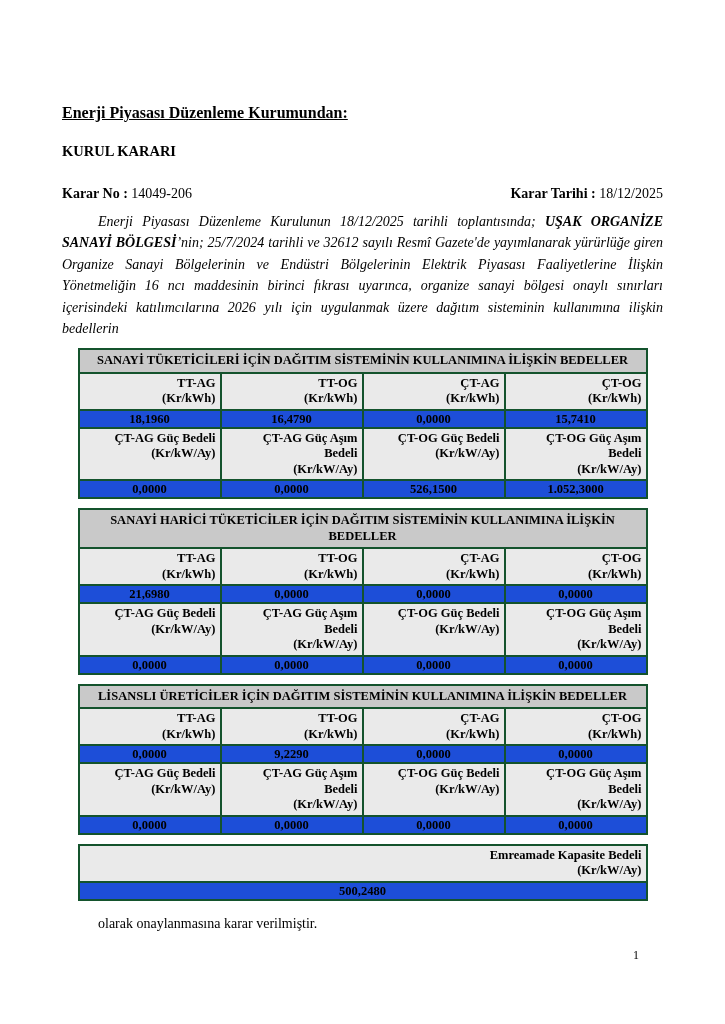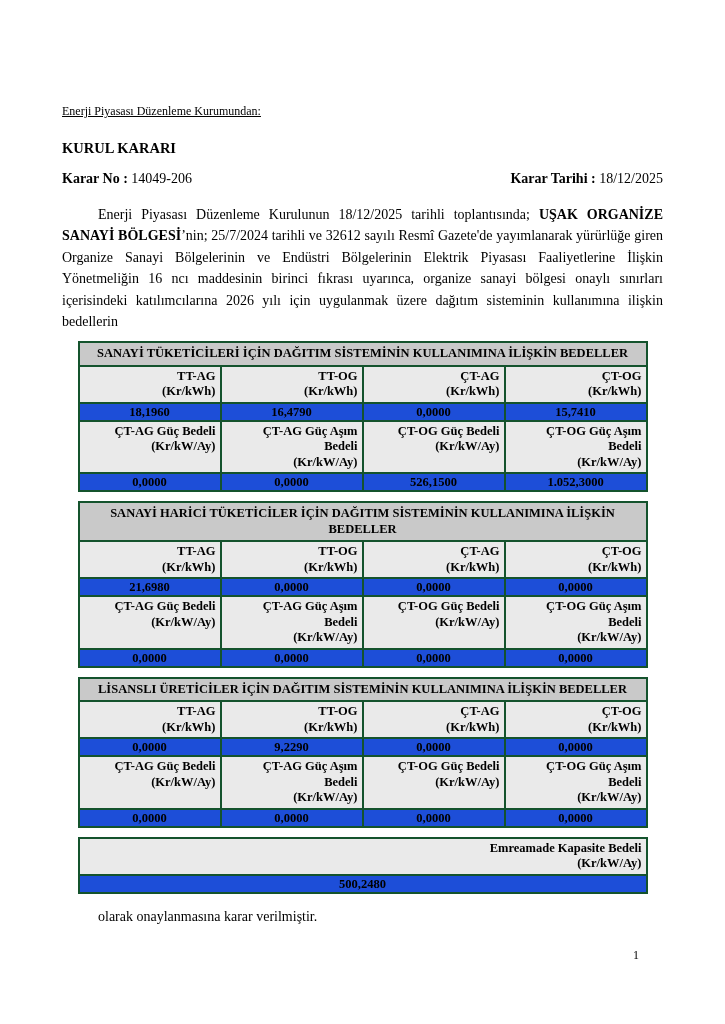--- a/index.html
+++ b/index.html
@@ -1,25 +1,25 @@
 <!DOCTYPE html>
 <html lang="tr"><head>
 <meta charset="utf-8">
 <style>
   html,body{margin:0;padding:0;background:#fff;}
   .page{
     width:725px;height:1024px;background:#ffffff;position:relative;
     font-family:"Liberation Serif","DejaVu Serif",serif;color:#000;
     box-sizing:border-box;padding:104px 62px 0 62px;overflow:hidden;
   }
-  .issuer-line{font-size:12px;text-decoration:underline;}
+  .issuer-line{font-size:16px;text-decoration:underline;font-weight:bold;}
   .decision-title{font-weight:bold;font-size:14.5px;margin-top:21px;}
-  .meta-row{display:flex;justify-content:space-between;margin-top:14px;font-size:14px;}
+  .meta-row{display:flex;justify-content:space-between;margin-top:26px;font-size:14px;}
   .meta-row b{font-weight:bold;}
-  .para{margin-top:17px;font-size:14px;line-height:21.4px;text-align:justify;text-indent:36px;}
+  .para{margin-top:9px;font-size:14px;line-height:21.4px;text-align:justify;text-indent:36px;font-style:italic;}
   .para .bold{font-weight:bold;}
 
   table.tariff{border-collapse:collapse;width:570px;margin:9px auto 0 auto;table-layout:fixed;}
   table.tariff td{border:2px solid #14532d;box-sizing:border-box;}
   table.tariff{border:2px solid #000;}
   .t-title{
     background:#c9c9c9;text-align:center;font-weight:bold;font-size:12.5px;
     line-height:15.5px;padding:3px 10px;vertical-align:middle;
   }
   .t-head{

